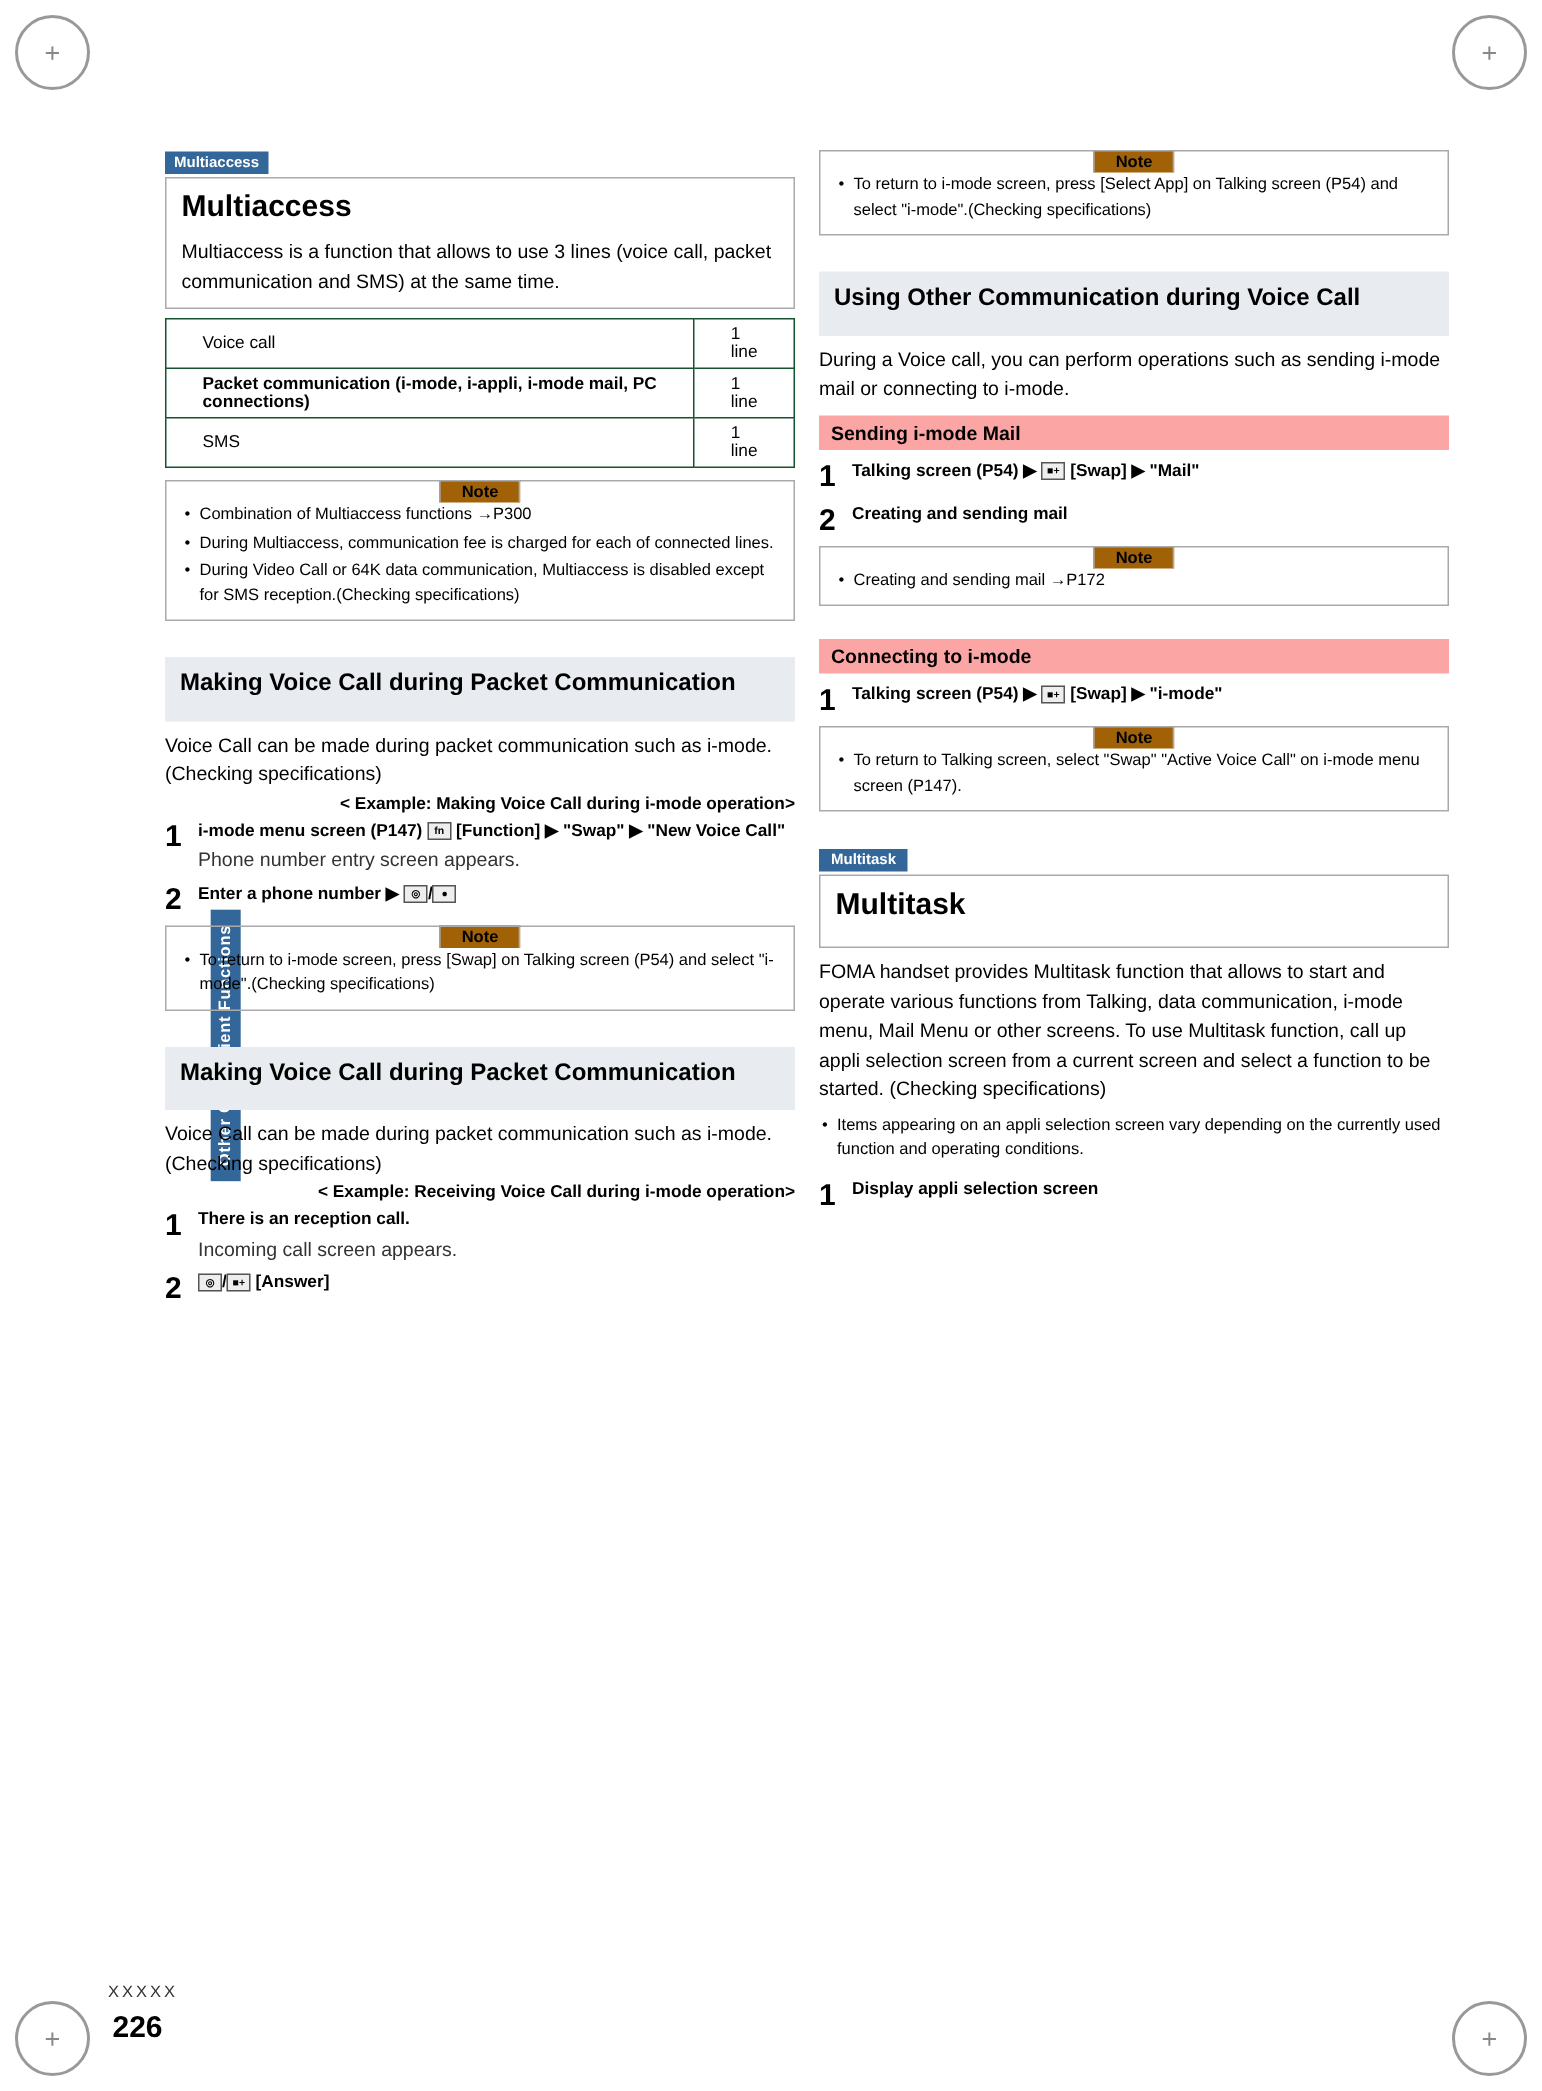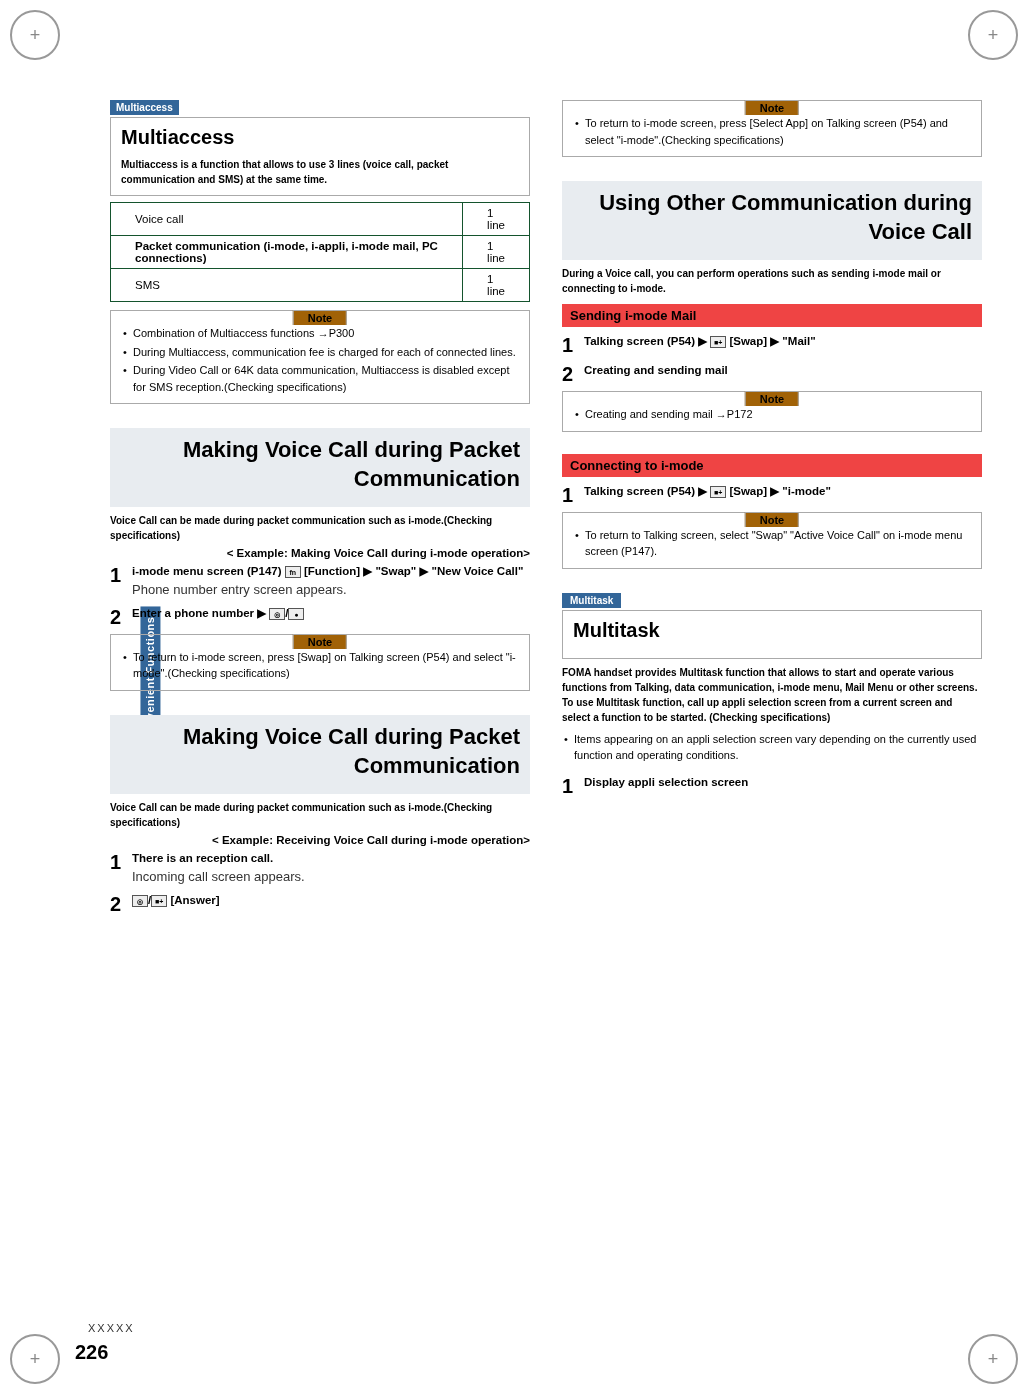--- a/index.html
+++ b/index.html
@@ -57,31 +57,30 @@
     }
 
     
     .xxxxx-label {
       position: absolute;
       left: 72px;
       bottom: 60px;
       font-size: 11px;
       letter-spacing: 2px;
       color: #333;
-      margin-left: 16px;
     }
 
     
     .main-content {
       position: absolute;
       left: 110px;
       top: 100px;
       width: 870px;
       display: flex;
-      gap: 32px;
+      gap: 16px;
     }
 
     .left-col {
       width: 420px;
       flex-shrink: 0;
     }
 
     .right-col {
       width: 420px;
       flex-shrink: 0;
@@ -104,38 +103,37 @@
       margin-bottom: 6px;
     }
 
     .section-title-large {
       font-size: 20px;
       font-weight: bold;
       margin-bottom: 8px;
     }
 
     .section-title-medium {
-      font-size: 22px;
+      font-size: 16px;
       font-weight: bold;
       margin-bottom: 6px;
       line-height: 1.3;
-      text-align: right;
     }
 
     .section-title-small {
-      background: #ef4444;
+      background: #fca5a5;
       font-size: 13px;
       font-weight: bold;
       padding: 4px 8px;
       margin-bottom: 6px;
     }
 
     .bold-text {
-      font-weight: bold;
-      font-size: 10px;
+      font-weight: normal;
+      font-size: 13px;
       line-height: 1.5;
     }
 
     
     .info-table {
       width: 100%;
       border-collapse: collapse;
       margin-bottom: 8px;
       font-size: 11.5px;
     }

